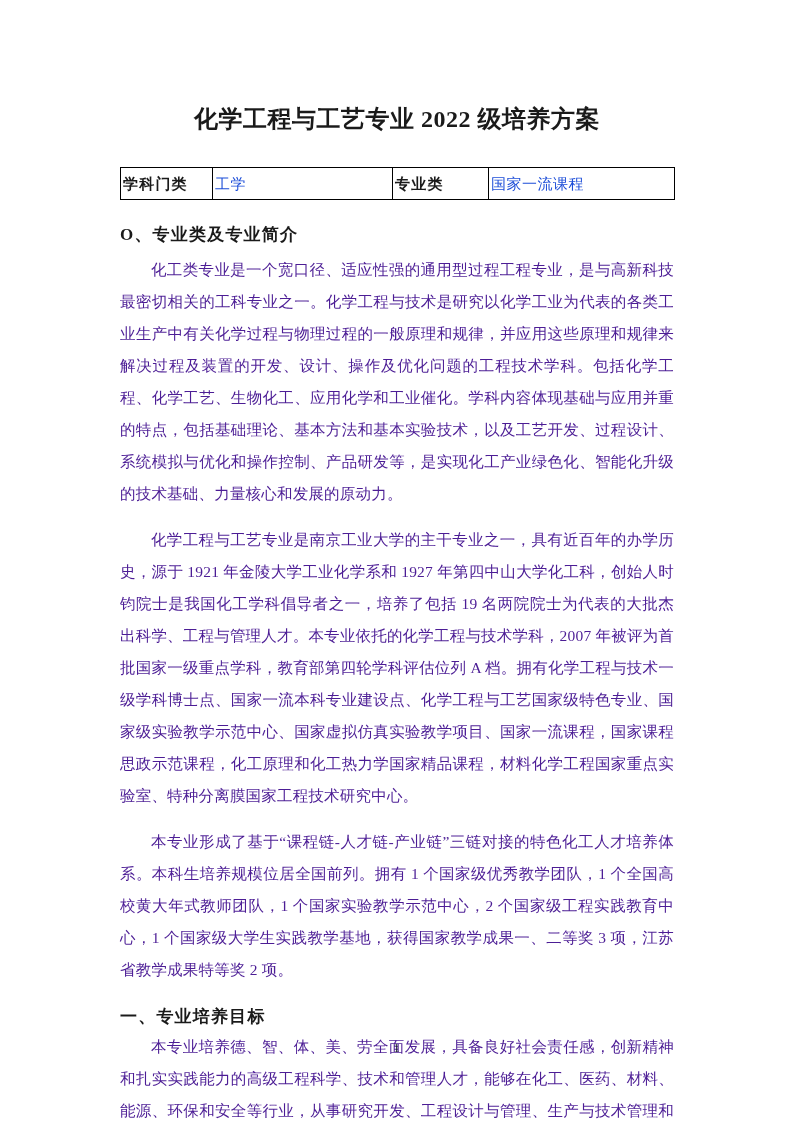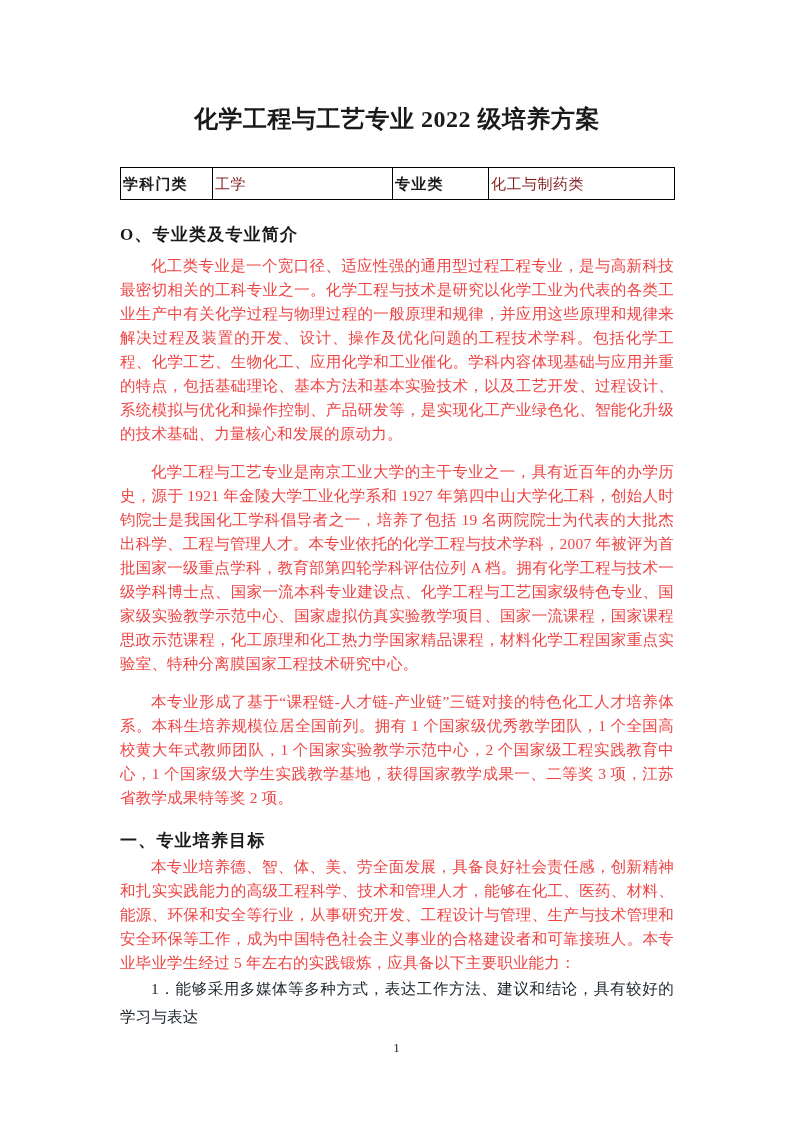--- a/index.html
+++ b/index.html
@@ -57,21 +57,21 @@
     vertical-align: middle;
     padding: 0 2px;
     line-height: 1.2;
   }
   table.info-table td.label {
     font-weight: bold;
     letter-spacing: 1.2px;
   }
   table.info-table td.value {
     font-weight: normal;
-    color: #7f1d1d;
+    color: #1d4ed8;
     letter-spacing: 0.5px;
   }
   col.c1 { width: 92px; }
   col.c2 { width: 180px; }
   col.c3 { width: 96px; }
   col.c4 { width: 186px; }
 
   h2.section-heading {
     font-size: 17px;
     font-weight: bold;
@@ -81,28 +81,28 @@
     letter-spacing: 1.2px;
     line-height: 1.5;
   }
   h2.section-heading.tight {
     padding-top: 18px;
     padding-bottom: 2px;
   }
 
   p.body-par {
     font-size: 15.5px;
-    line-height: 24px;
+    line-height: 32px;
     margin: 0;
     padding: 0;
     text-indent: 2em;
     text-align: justify;
     text-justify: inter-ideograph;
     letter-spacing: 0.2px;
-    color: #ef4444;
+    color: #4c1d95;
   }
   p.body-par + p.body-par {
     margin-top: 14px;
   }
   p.body-par.no-gap {
     margin-top: 0;
   }
 
   p.list-item {
     font-size: 15.5px;
@@ -139,21 +139,21 @@
         <col class="c1">
           <col class="c2">
           <col class="c3">
           <col class="c4">
       </colgroup>
       <tbody>
         <tr>
           <td class="label">学科门类</td>
           <td class="value">工学</td>
           <td class="label">专业类</td>
-          <td class="value">化工与制药类</td>
+          <td class="value">国家一流课程</td>
         </tr>
       </tbody>
     </table>
 
     <h2 class="section-heading">O、专业类及专业简介</h2>
 
     <p class="body-par no-gap">化工类专业是一个宽口径、适应性强的通用型过程工程专业，是与高新科技最密切相关的工科专业之一。化学工程与技术是研究以化学工业为代表的各类工业生产中有关化学过程与物理过程的一般原理和规律，并应用这些原理和规律来解决过程及装置的开发、设计、操作及优化问题的工程技术学科。包括化学工程、化学工艺、生物化工、应用化学和工业催化。学科内容体现基础与应用并重的特点，包括基础理论、基本方法和基本实验技术，以及工艺开发、过程设计、系统模拟与优化和操作控制、产品研发等，是实现化工产业绿色化、智能化升级的技术基础、力量核心和发展的原动力。</p>
 
     <p class="body-par">化学工程与工艺专业是南京工业大学的主干专业之一，具有近百年的办学历史，源于 1921 年金陵大学工业化学系和 1927 年第四中山大学化工科，创始人时钧院士是我国化工学科倡导者之一，培养了包括 19 名两院院士为代表的大批杰出科学、工程与管理人才。本专业依托的化学工程与技术学科，2007 年被评为首批国家一级重点学科，教育部第四轮学科评估位列 A 档。拥有化学工程与技术一级学科博士点、国家一流本科专业建设点、化学工程与工艺国家级特色专业、国家级实验教学示范中心、国家虚拟仿真实验教学项目、国家一流课程，国家课程思政示范课程，化工原理和化工热力学国家精品课程，材料化学工程国家重点实验室、特种分离膜国家工程技术研究中心。</p>
 

